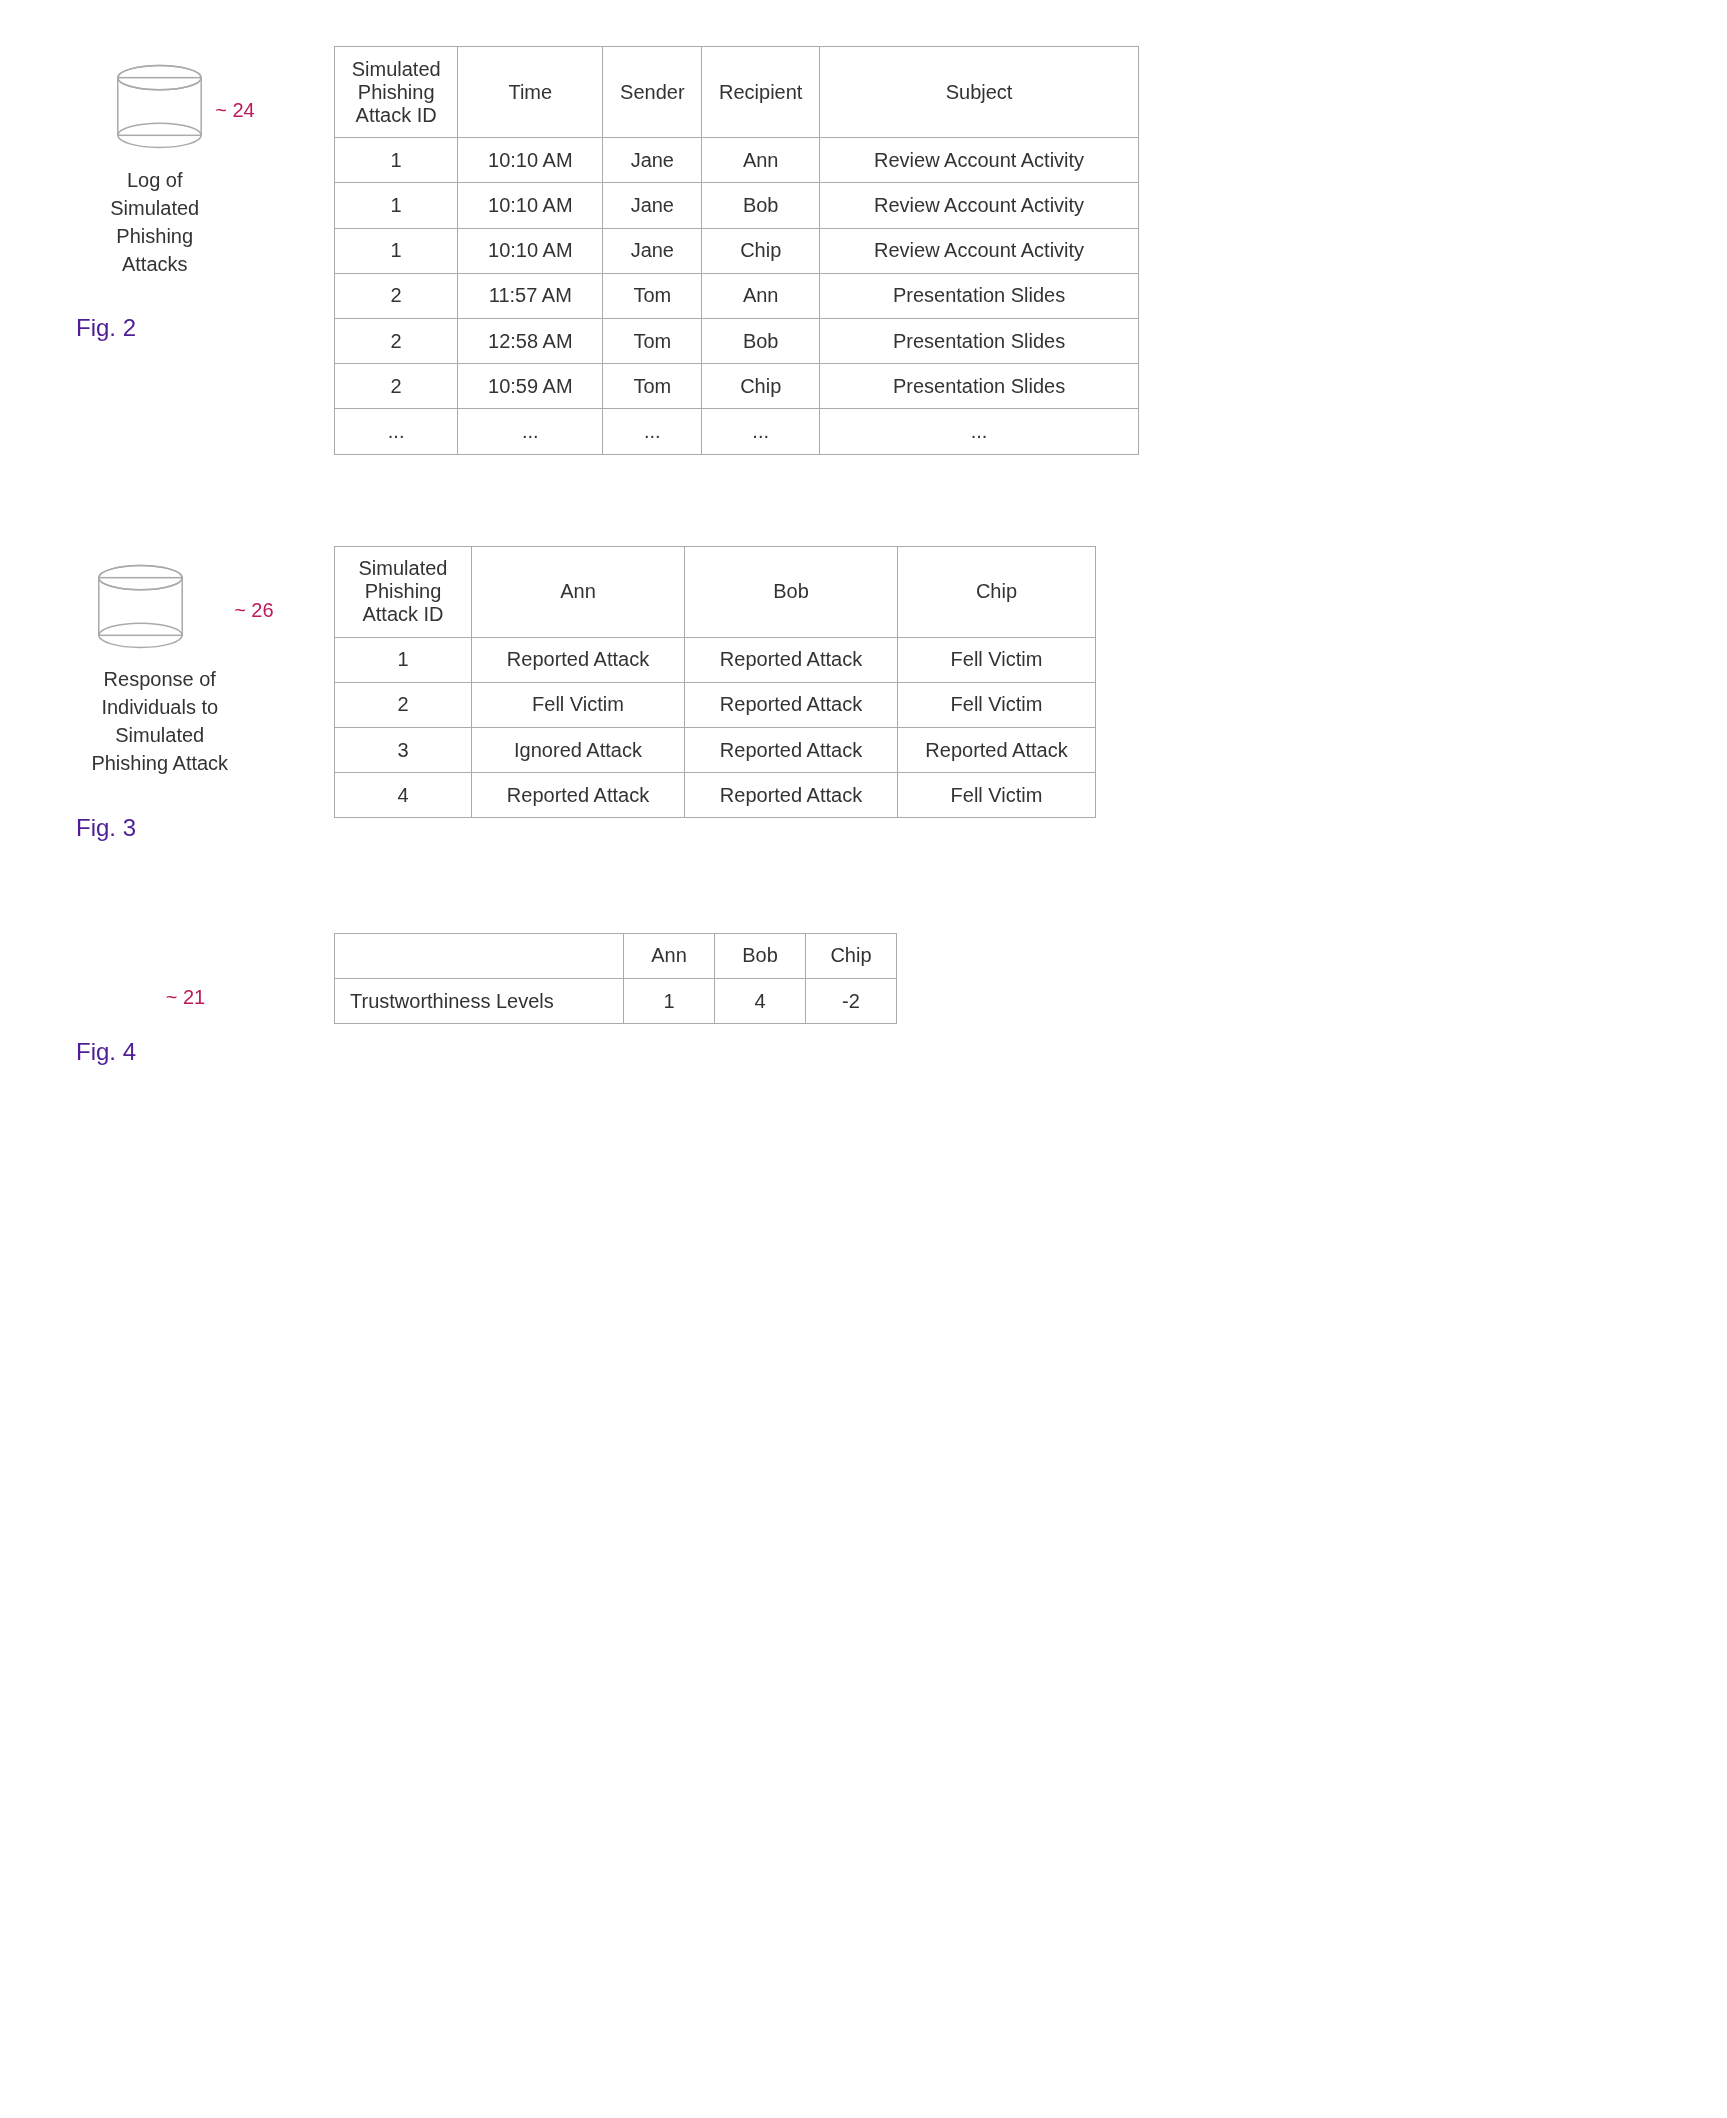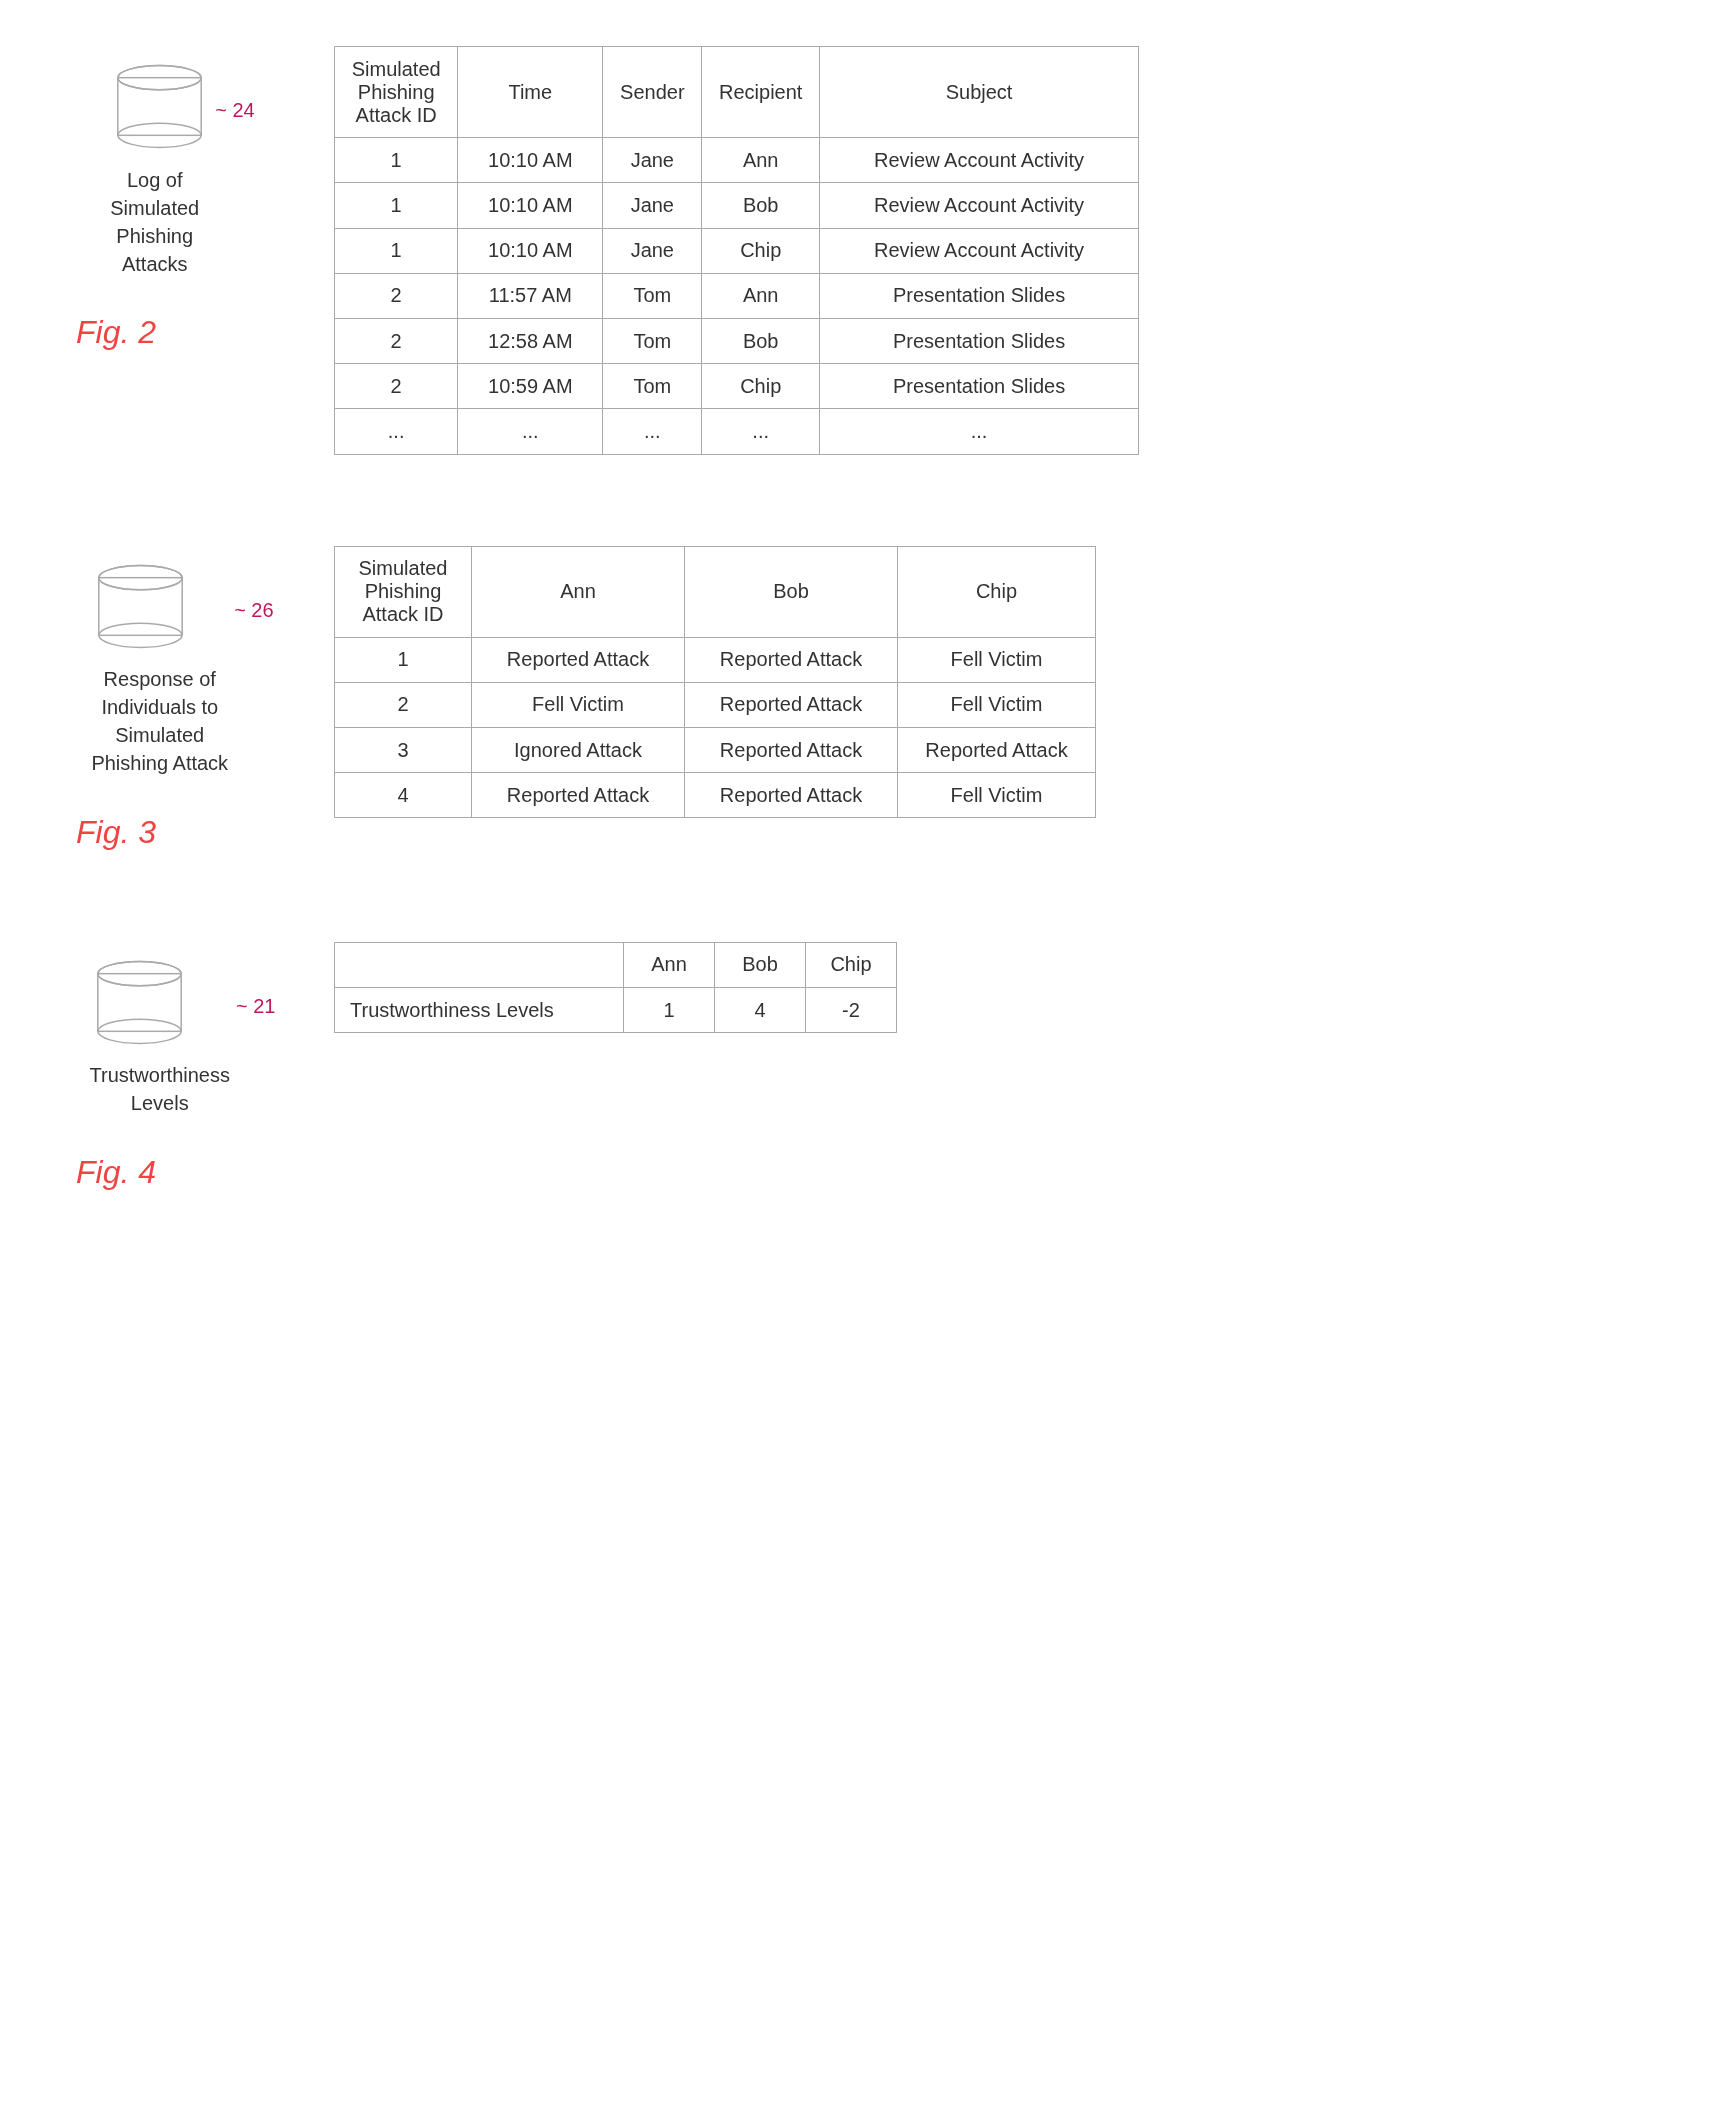--- a/index.html
+++ b/index.html
@@ -40,23 +40,22 @@
 
     .db-label {
       font-size: 20px;
       text-align: center;
       line-height: 1.4;
       color: #333;
       margin-bottom: 7.6px;
     }
 
     .fig-label {
-      font-size: 32px;
-      font-style: italic;
-      color: #ef4444;
+      font-size: 24px;
+      color: #4c1d95;
       margin-top: 23px;
       align-self: flex-start;
       padding-left: 15px;
     }
 
     .arrow-label {
       font-size: 20px;
       color: #be185d;
       margin-left: 6px;
       margin-top: 38px;
@@ -297,32 +296,20 @@
             <td>Fell Victim</td>
           </tr>
         </tbody>
     </table>
   </div>
 </div>
 
 <div class="section">
   <div class="left-side">
     <div class="db-with-arrow">
-      <div class="left-section">
-        <div class="cylinder">
-          <svg viewBox="0 0 130 120" xmlns="http://www.w3.org/2000/svg">
-            <ellipse cx="65" cy="22" rx="55" ry="16" fill="none" stroke="#aaa" stroke-width="2"></ellipse>
-            <rect x="10" y="22" width="110" height="76" fill="none" stroke="#aaa" stroke-width="2"></rect>
-            <ellipse cx="65" cy="98" rx="55" ry="16" fill="none" stroke="#aaa" stroke-width="2"></ellipse>
-            <ellipse cx="65" cy="22" rx="55" ry="16" fill="none" stroke="#aaa" stroke-width="2"></ellipse>
-          </svg>
-        </div>
-        <div class="db-label" style="white-space:pre-line;">Trustworthiness
-Levels</div>
-      </div>
       <div class="arrow-label">~ 21</div>
     </div>
     <div class="fig-label">Fig. 4</div>
   </div>
   <div class="right-side">
     <table class="table3">
       <thead>
         <tr>
           <th></th>
           <th>Ann</th>

